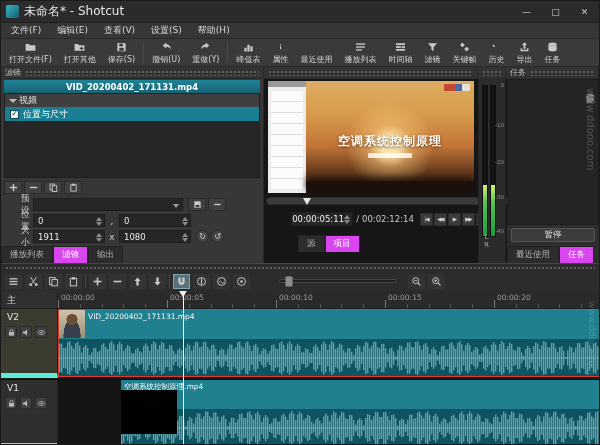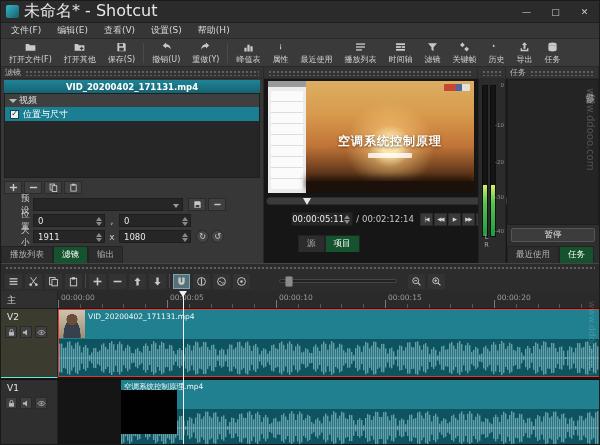--- a/index.html
+++ b/index.html
@@ -3,21 +3,21 @@
 <meta charset="utf-8">
 <style>
   *{margin:0;padding:0;box-sizing:border-box;}
   html,body{width:600px;height:445px;background:#222;}
   body{font-family:"DejaVu Sans","Liberation Sans",sans-serif;}
   #app{position:relative;width:600px;height:445px;overflow:hidden;background:#333;color:#ddd;font-size:9px;border:1px solid #1a1a1a;}
 
   
   .titlebar{position:absolute;top:0;left:0;right:0;height:22px;background:#2b2b2b;display:flex;align-items:center;padding-left:5px;border-bottom:1px solid #1f1f1f;}
   .app-icon{width:13px;height:13px;border-radius:2px;background:linear-gradient(135deg,#35b6c9,#155e6b);margin-right:5px;}
-  .title-text{color:#e6e6e6;font-size:16px;}
+  .title-text{color:#e6e6e6;font-size:12px;}
   .win-btns{margin-left:auto;display:flex;height:100%;}
   .win-btn{width:29px;height:100%;display:flex;align-items:center;justify-content:center;color:#c9c9c9;font-size:9px;}
 
   
   .menubar{position:absolute;top:22px;left:0;right:0;height:16px;background:#363636;display:flex;align-items:center;padding-left:2px;border-bottom:1px solid #2a2a2a;text-align:right;}
   .menu-item{padding:2px 8px;color:#d8d8d8;font-size:9px;}
 
   
   .toolbar{position:absolute;top:38px;left:0;right:0;height:28px;background:#3a3a3a;display:flex;align-items:center;padding-left:2px;border-bottom:1px solid #2a2a2a;}
   .tb-item{display:flex;flex-direction:column;align-items:center;justify-content:center;padding:1px 6px;height:26px;}
@@ -56,21 +56,21 @@
   .arrs{position:absolute;right:2px;top:1.5px;display:flex;flex-direction:column;gap:1px;}
   .arrs i{display:block;width:0;height:0;border-left:3px solid transparent;border-right:3px solid transparent;}
   .arrs .up{border-bottom:4px solid #8a8a8a;}
   .arrs .dn{border-top:4px solid #8a8a8a;}
   .sep-ch{width:14px;text-align:center;color:#ccc;}
   .combo{position:relative;width:150px;height:13px;background:#262626;border:1px solid #1e1e1e;}
   .combo-caret{position:absolute;right:3px;top:5px;width:0;height:0;border-left:3.5px solid transparent;border-right:3.5px solid transparent;border-top:4px solid #9a9a9a;}
   .round-btn{width:13px;height:13px;border-radius:50%;background:#454545;border:1px solid #2a2a2a;color:#ccc;font-size:8px;display:flex;align-items:center;justify-content:center;margin-left:5px;line-height:1;}
   .bl-tabs{position:absolute;bottom:0;left:0;display:flex;}
   .tab{padding:2px 8px;font-size:8.5px;background:#2c2c2c;color:#b5b5b5;border:1px solid #232323;border-bottom:0;white-space:nowrap;}
-  .tab.active{background:#14532d;color:#fff;}
+  .tab.active{background:#d946ef;color:#fff;}
 
   
   .preview-dock{position:absolute;left:263px;top:0;width:252px;height:184px;background:#161616;}
   .video{position:absolute;left:4px;top:2px;width:206px;height:112px;background:#000;}
   .white-strip{position:absolute;left:0;top:0;width:38px;height:112px;background:#ececec;}
   .white-strip .hdr{height:6px;background:#9a9a9a;}
   .white-strip .lines{position:absolute;top:10px;left:3px;right:3px;bottom:4px;background:repeating-linear-gradient(#ffffff 0 10px,#d9d9d9 10px 11px);opacity:.8;}
   .sunset{position:absolute;left:38px;right:0;top:0;bottom:0;background:
       radial-gradient(circle at 50% 58%,rgba(255,236,180,.95) 0 8%,rgba(255,210,130,.45) 20%,transparent 42%),
       linear-gradient(180deg,#dcae63 0%,#d89a4c 30%,#c17437 58%,#71411f 78%,#2a1a10 100%);}
@@ -114,21 +114,21 @@
   .ruler{position:absolute;top:27px;left:0;right:0;height:18px;background:#2a2a2a;border-bottom:1px solid #1d1d1d;}
   .ruler-head{position:absolute;left:0;top:0;width:57px;height:100%;background:#303030;border-right:1px solid #222;}
   .master{position:absolute;left:6px;top:3px;font-size:9px;color:#d5d5d5;}
   .ruler-label{position:absolute;top:2px;font-size:7.5px;color:#9d9d9d;white-space:nowrap;}
   .tick{position:absolute;bottom:0;width:1px;height:4px;background:#555;}
   .tick.major{height:8px;background:#7a7a7a;}
   .tracks{position:absolute;left:0;right:0;top:45px;bottom:0;background:#181818;}
   .track{position:absolute;left:0;right:0;}
   .track.v2{top:0;height:69px;}
   .track.v1{top:70px;height:69px;border-top:1px solid #101010;}
-  .track-head{position:absolute;left:0;top:0;bottom:0;width:57px;border-right:1px solid #202020;border-bottom:1px solid #5eead4;}
+  .track-head{position:absolute;left:0;top:0;bottom:0;width:57px;border-right:1px solid #202020;border-bottom:5px solid #5eead4;}
   .track.v2 .track-head{background:#3b3b30;}
   .track.v1 .track-head{background:#2f2f2f;}
   .th-name{position:absolute;left:6px;top:3px;font-size:9px;color:#e2e2e2;}
   .th-icons{position:absolute;left:4px;top:17px;display:flex;gap:3px;}
   .th-icon{width:12px;height:12px;background:#404040;border:1px solid #2a2a2a;display:flex;align-items:center;justify-content:center;}
   .th-icon svg{width:9px;height:9px;fill:#b8b8b8;stroke:#b8b8b8;}
   .lane{position:absolute;left:57px;right:0;top:0;bottom:0;background:#151515;}
   .clip{position:absolute;top:0;height:68px;}
   .clip-video{position:absolute;left:0;right:0;top:0;height:29px;background:#20808f;overflow:hidden;}
   .clip-audio{position:absolute;left:0;right:0;top:29px;bottom:0;background:#0d5460;overflow:hidden;}

